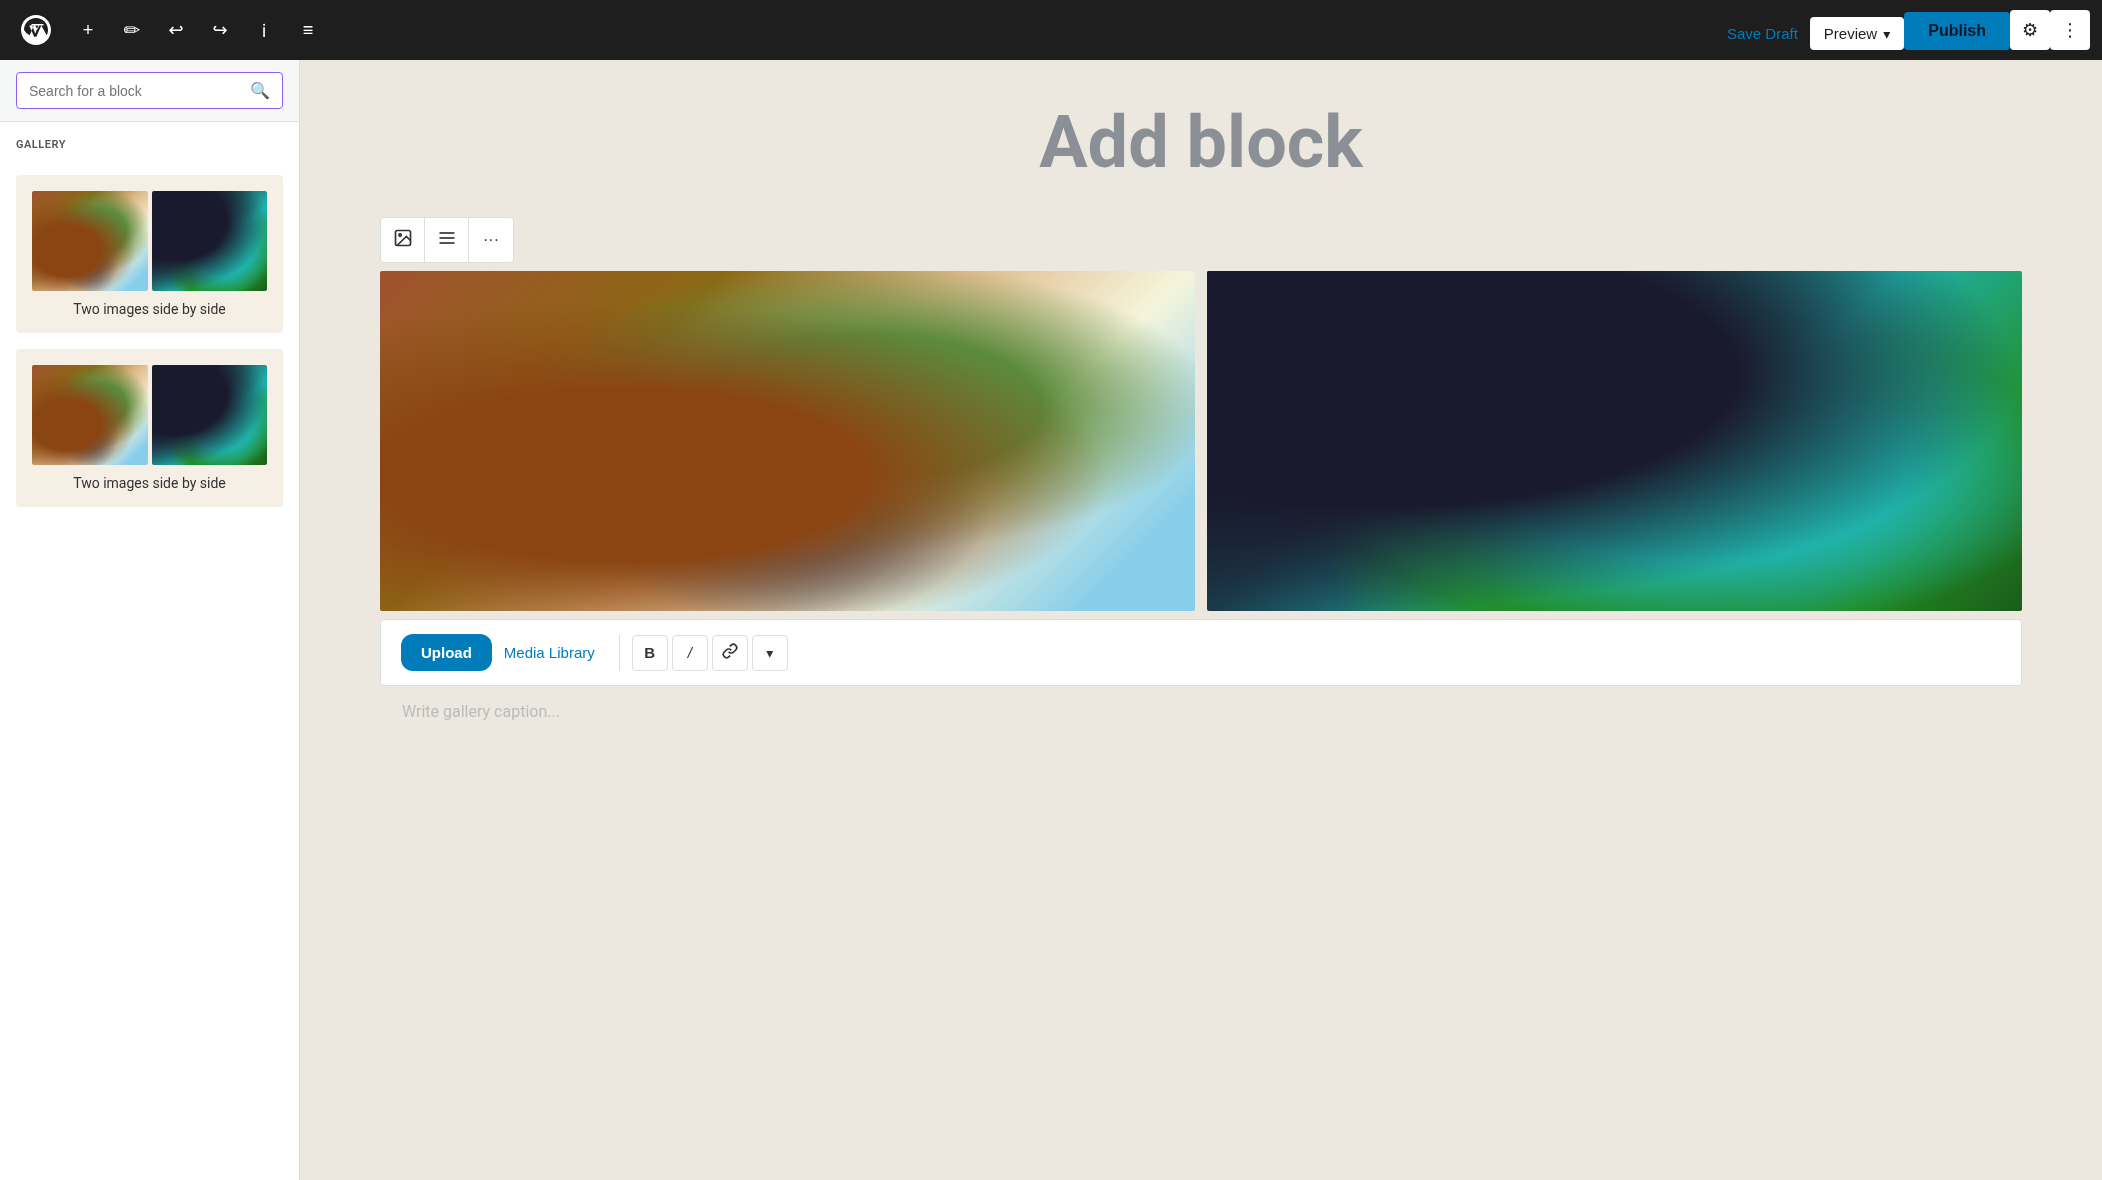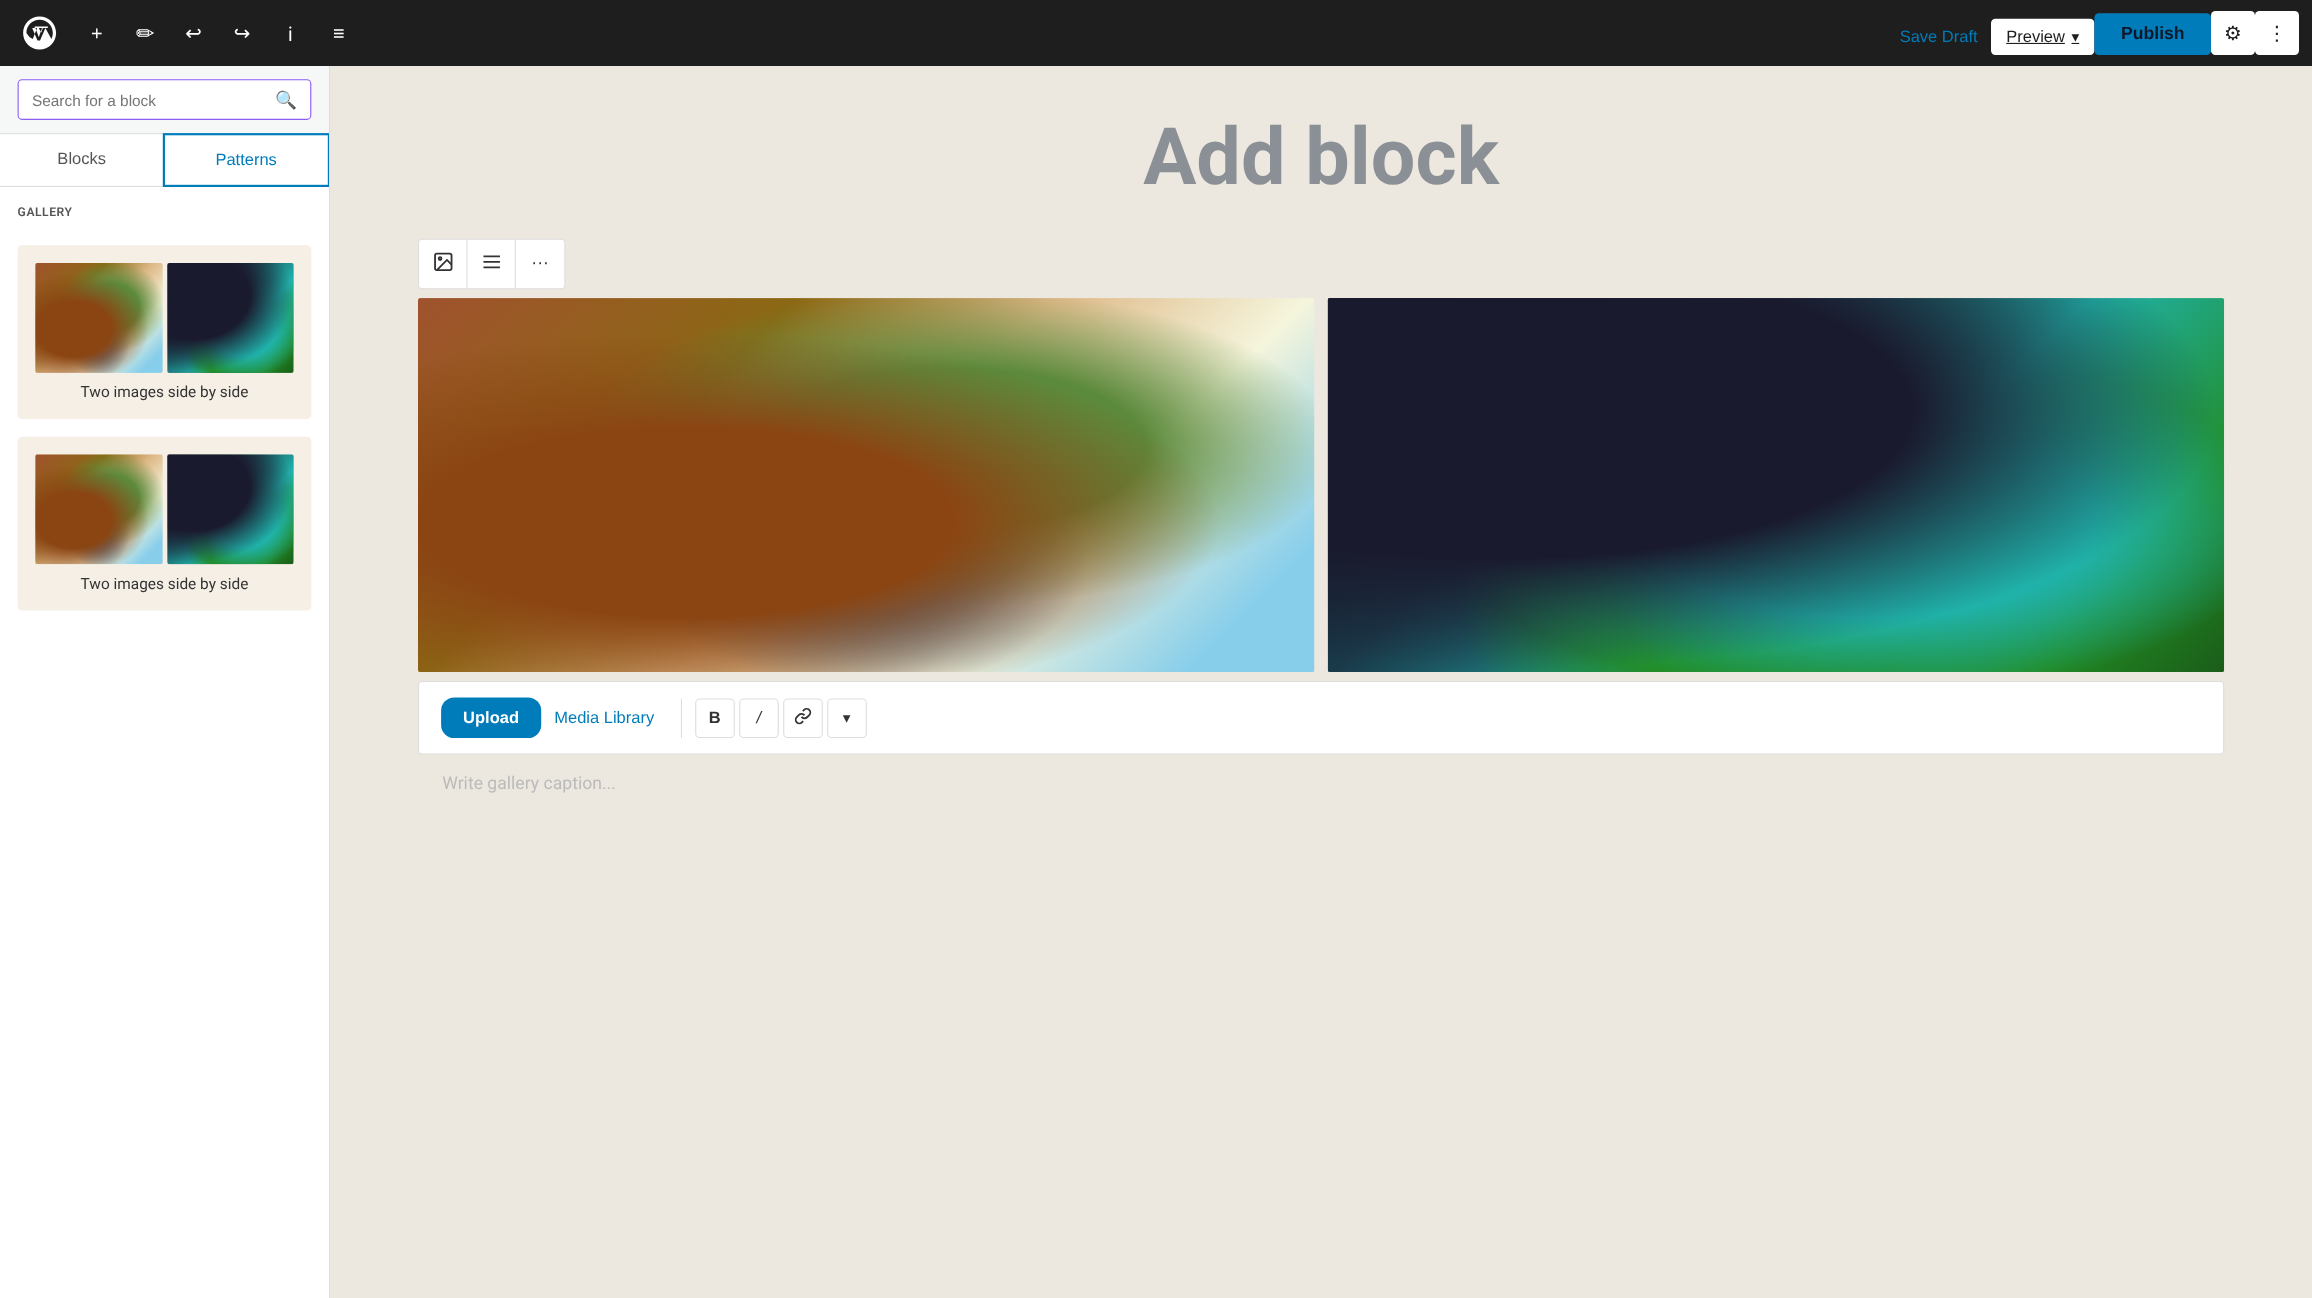--- a/index.html
+++ b/index.html
@@ -35,21 +35,21 @@
       display: flex; align-items: flex-end; gap: 0;
     }
     .save-draft-btn {
       background: transparent; border: none; color: #007cba;
       font-size: 15px; font-weight: 500; cursor: pointer; padding: 8px 12px;
     }
     .preview-btn {
       background: transparent; border: none; color: #1e1e1e;
       background: #fff; border-radius: 4px;
       font-size: 15px; font-weight: 500; cursor: pointer; padding: 8px 14px;
-      display: flex; align-items: center; gap: 6px; text-decoration: underline;
+      display: flex; align-items: center; gap: 6px;
     }
     .publish-btn {
       background: #007cba; border: none; color: #0f172a;
       font-size: 16px; font-weight: 600; cursor: pointer;
       padding: 10px 24px; border-radius: 4px;
     }
     .toolbar-icon-btn {
       width: 40px; height: 40px;
       display: flex; align-items: center; justify-content: center;
       border: none; background: transparent; cursor: pointer;
@@ -294,24 +294,20 @@
 
   <div class="sidebar">
 
     <div class="search-area">
       <div class="search-box">
         <input class="search-input" type="text" placeholder="Search for a block" style="">
         <span class="search-icon">🔍</span>
       </div>
     </div>
 
-    <div class="tabs">
-      <button class="tab">Blocks</button>
-      <button class="tab active">Patterns</button>
-    </div>
 
     <div class="gallery-section">
       <div class="section-label">GALLERY</div>
 
       <div class="pattern-card">
         <div class="pattern-images">
           <div class="pattern-img sat-img-1"></div>
           <div class="pattern-img sat-img-2"></div>
         </div>
         <div class="pattern-label">Two images side by side</div>

